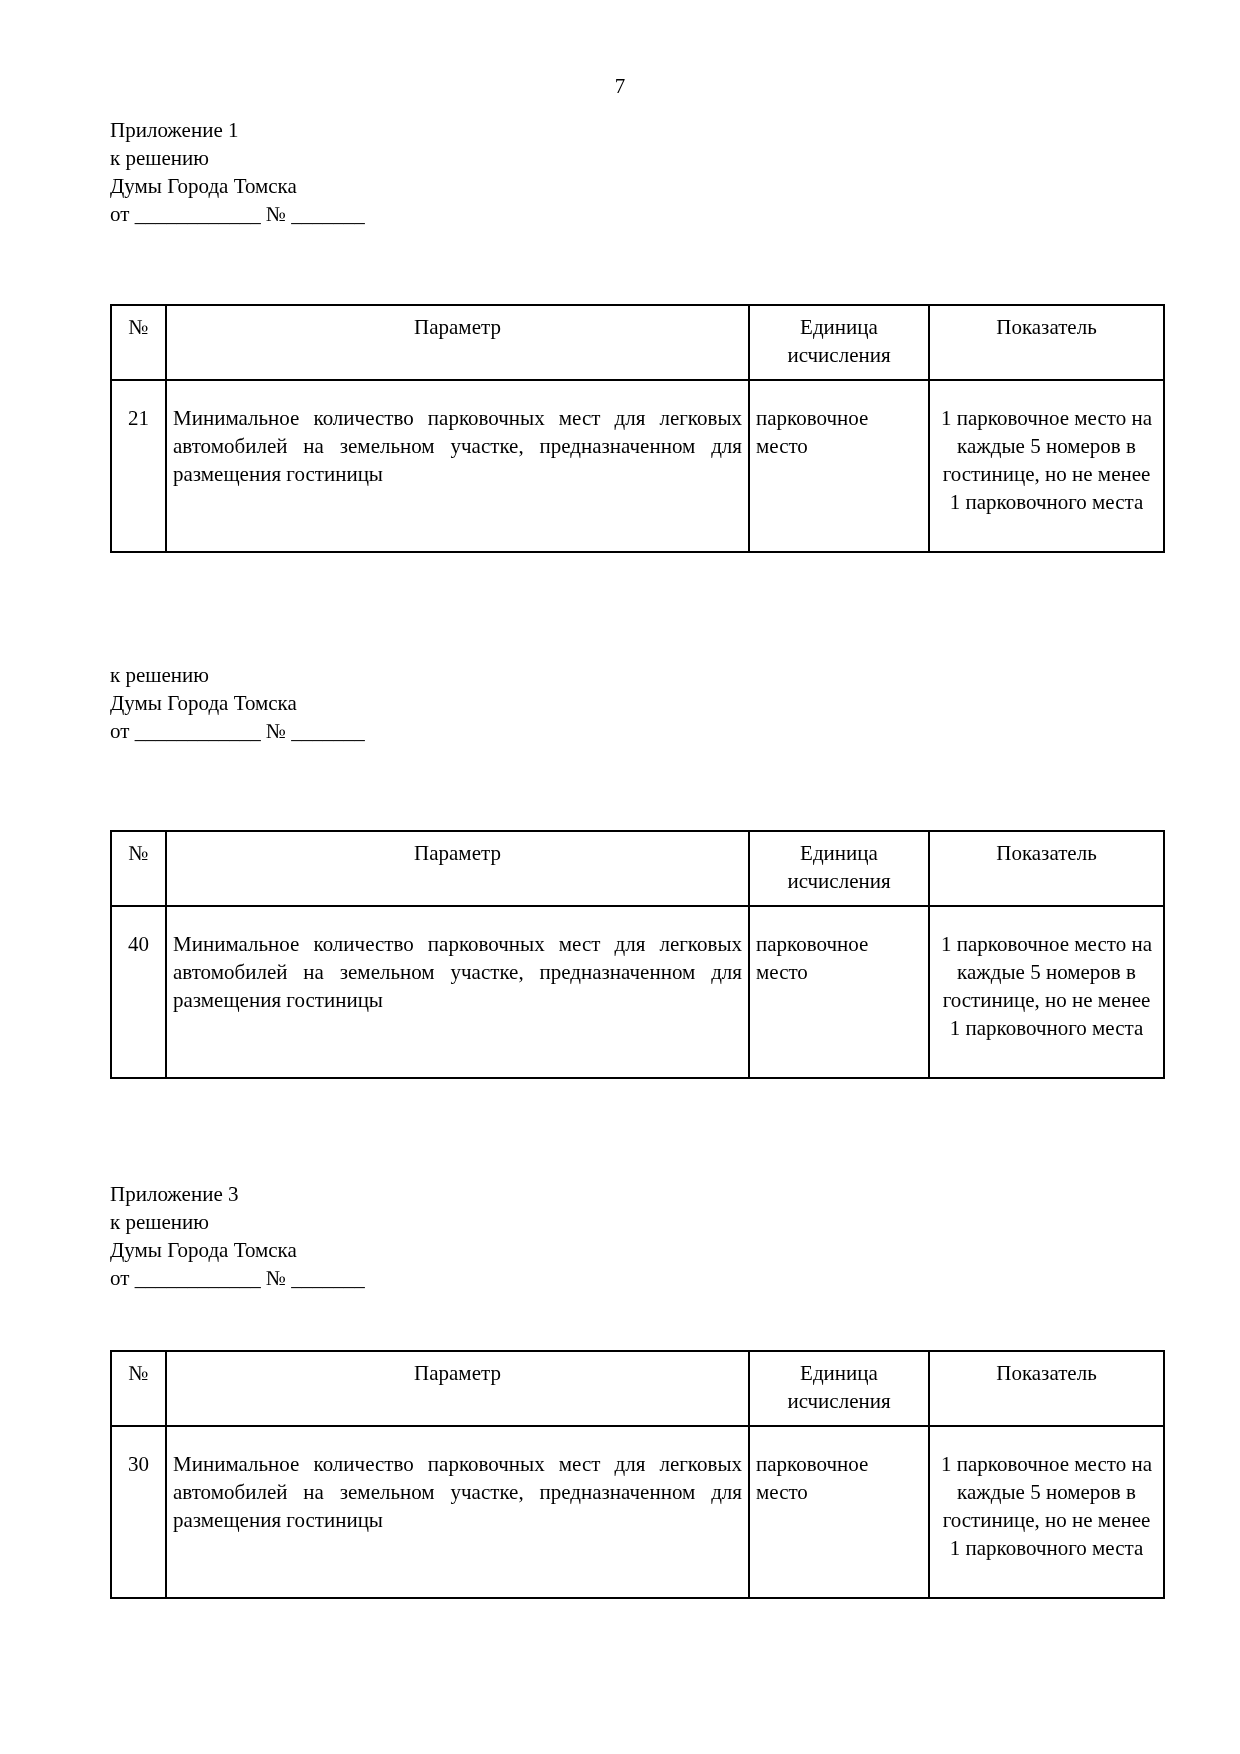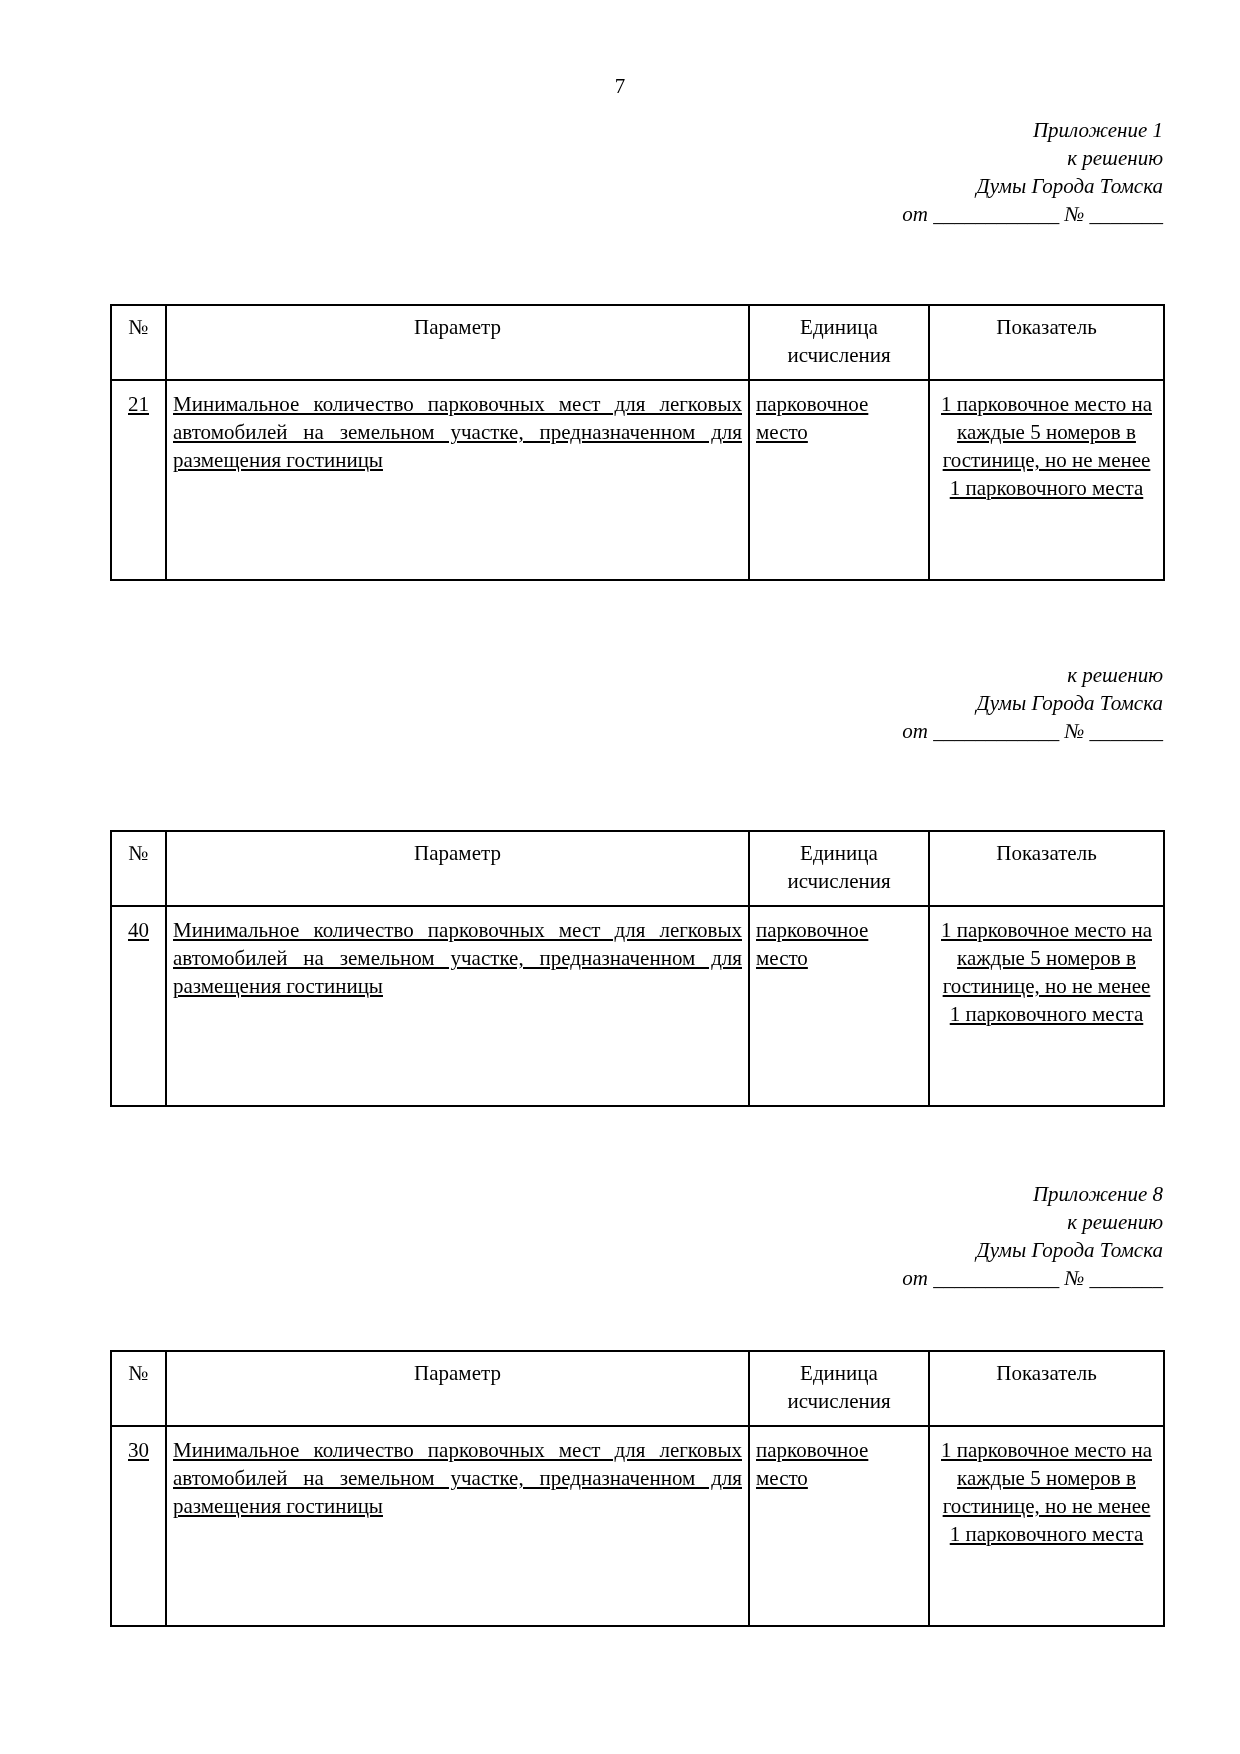--- a/index.html
+++ b/index.html
@@ -29,22 +29,21 @@
     top: 72px;
     left: 0;
     width: 1240px;
     text-align: center;
   }
   
   .appendix-head {
     position: absolute;
     left: 110px;
     width: 1053px;
-    text-align: right;
-    font-style: italic;
+    text-align: left;
   }
   .appendix-head div { white-space: pre; }
   .appendix-1 { top: 116px; }
   .appendix-2 { top: 661px; }
   .appendix-3 { top: 1180px; }
   
   table.params-table {
     position: absolute;
     left: 110px;
     width: 1053px;
@@ -61,21 +60,21 @@
   col.col-ind   { width: 235px; }
   .params-table th,
   .params-table td {
     border: 2px solid #000000;
     vertical-align: top;
     font-weight: normal;
     box-sizing: border-box;
     padding: 7px 6px 10px 6px;
   }
   .params-table th { height: 74px; text-align: center; }
-  .params-table td { height: 200px; padding-top: 9px; text-decoration: underline; }
+  .params-table td { height: 172px; padding-top: 23px; }
   .cell-num   { text-align: center; padding-left: 2px; padding-right: 2px; }
   .cell-param { text-align: justify; padding-left: 14px; padding-right: 13px; }
   .cell-unit  { text-align: left; }
   .cell-ind   { text-align: center; padding-left: 3px; padding-right: 3px; }
 </style>
 </head>
 <body>
 
 <div class="page">
 
@@ -138,21 +137,21 @@
       <tr>
         <td class="cell-num">40</td>
         <td class="cell-param">Минимальное количество парковочных мест для легковых автомобилей на земельном участке, предназначенном для размещения гостиницы</td>
         <td class="cell-unit">парковочное место</td>
         <td class="cell-ind">1 парковочное место на каждые 5 номеров в гостинице, но не менее 1 парковочного места</td>
       </tr>
     </tbody>
   </table>
 
   <div class="appendix-head appendix-3">
-    <div>Приложение 8</div>
+    <div>Приложение 3</div>
     <div>к решению</div>
     <div>Думы Города Томска</div>
     <div>от ____________ № _______</div>
   </div>
 
   <table class="params-table table-3">
     <colgroup>
         <col class="col-num">
         <col class="col-param">
         <col class="col-unit">

